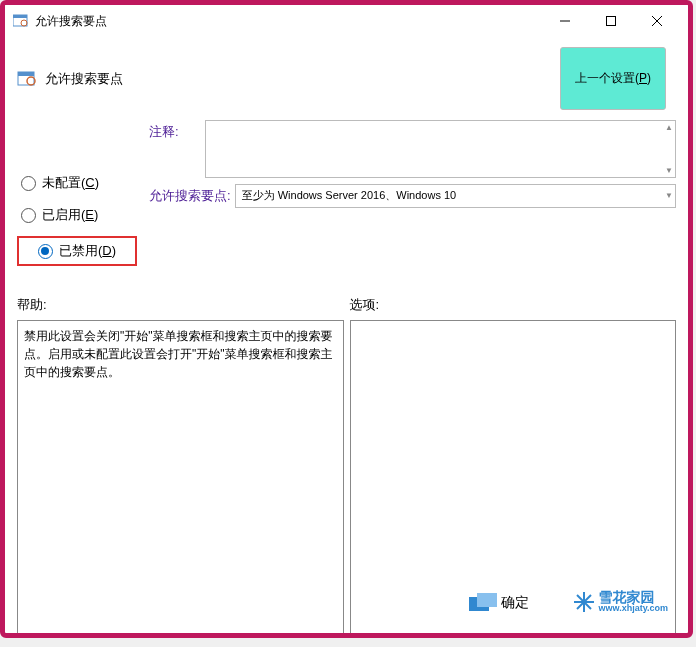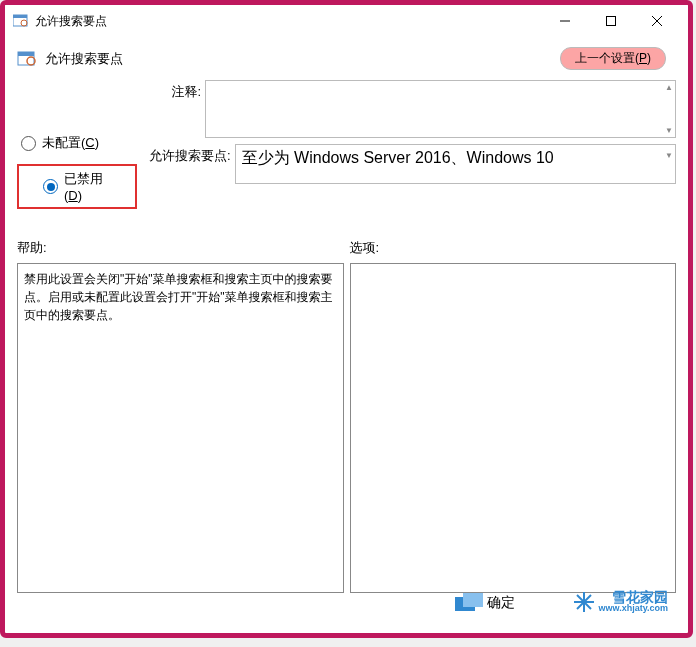--- a/index.html
+++ b/index.html
@@ -70,25 +70,25 @@
       font-size: 13px;
       color: #000;
       flex: 1;
     }
     .nav-buttons {
       display: flex;
       gap: 8px;
       margin-right: 10px;
     }
     .nav-btn {
-      padding: 2px 14px;
+      padding: 22px 14px;
       font-size: 12px;
       border: 1px solid #bbb;
-      border-radius: 11px;
-      background: #fca5a5;
+      border-radius: 3px;
+      background: #5eead4;
       cursor: pointer;
     }
     .nav-btn u {
       text-decoration: underline;
     }
     .main-content {
       display: flex;
       padding: 0 12px;
       gap: 12px;
     }
@@ -102,21 +102,22 @@
     }
     .radio-item {
       display: flex;
       align-items: center;
       gap: 6px;
       font-size: 13px;
       padding: 2px 4px;
     }
     .radio-item.highlight {
       border: 2px solid #e03030;
-      padding: 4px 24px;
+      padding: 4px 6px;
+      justify-content: center;
     }
     .radio-circle {
       width: 15px;
       height: 15px;
       border-radius: 50%;
       border: 1.5px solid #555;
       display: inline-flex;
       align-items: center;
       justify-content: center;
       flex-shrink: 0;
@@ -138,24 +139,24 @@
       flex: 1;
     }
     .form-row {
       display: flex;
       align-items: flex-start;
       margin-bottom: 6px;
       gap: 4px;
     }
     .form-label {
       font-size: 13px;
-      color: #000000;
+      color: #4c1d95;
       min-width: 52px;
       padding-top: 3px;
-      text-align: right;
+      text-align: left;
     }
     .notes-area {
       flex: 1;
       height: 58px;
       border: 1px solid #bbb;
       background: #fff;
       position: relative;
     }
     .notes-area::after {
       content: "▲";
@@ -168,25 +169,25 @@
     .notes-area::before {
       content: "▼";
       position: absolute;
       right: 2px;
       bottom: 2px;
       font-size: 8px;
       color: #888;
     }
     .platform-area {
       flex: 1;
-      height: 40px;
+      height: 24px;
       border: 1px solid #bbb;
       background: #fff;
       padding: 3px 6px;
-      font-size: 16px;
+      font-size: 11px;
       color: #000;
       position: relative;
     }
     .platform-area::after {
       content: "▼";
       position: absolute;
       right: 2px;
       top: 6px;
       font-size: 8px;
       color: #888;
@@ -217,26 +218,25 @@
     .watermark {
       position: absolute;
       bottom: 20px;
       right: 20px;
       font-size: 14px;
       color: #3088d0;
       display: flex;
       align-items: center;
       gap: 4px;
       font-weight: bold;
-      text-align: right;
     }
     .watermark2 {
       position: absolute;
       bottom: 20px;
-      left: 450px;
+      left: 464px;
       font-size: 14px;
       color: #3088d0;
       display: flex;
       align-items: center;
       gap: 4px;
     }
   </style>
 </head>
 <body>
 
@@ -283,20 +283,24 @@
       <button class="nav-btn">上一个设置(<u>P</u>)</button>
     </div>
   </div>
 
   <div class="main-content">
     <div class="radio-group">
       <div class="radio-item">
         <span class="radio-circle"></span>
         <span class="radio-label">未配置(<u>C</u>)</span>
       </div>
+      <div class="radio-item">
+        <span class="radio-circle"></span>
+        <span class="radio-label">已启用(<u>E</u>)</span>
+      </div>
       <div class="radio-item highlight">
         <span class="radio-circle selected"></span>
         <span class="radio-label">已禁用(<u>D</u>)</span>
       </div>
     </div>
     <div class="form-area">
       <div class="form-row">
         <span class="form-label">注释:</span>
         <div class="notes-area"></div>
       </div>

